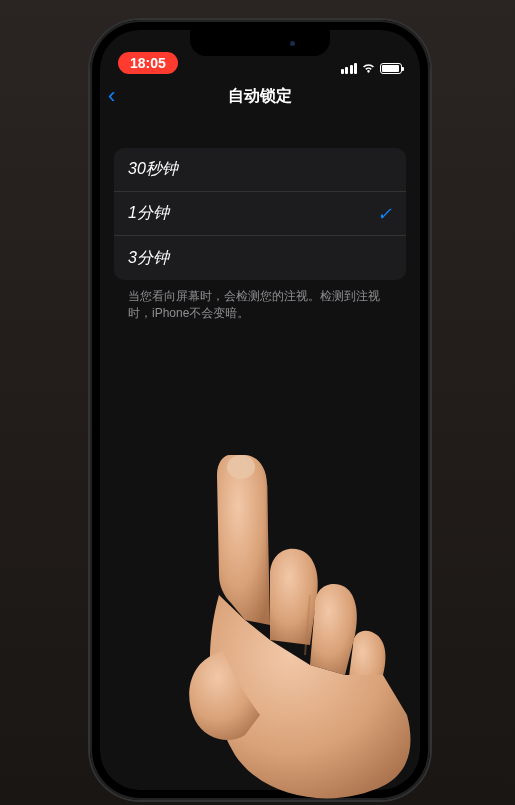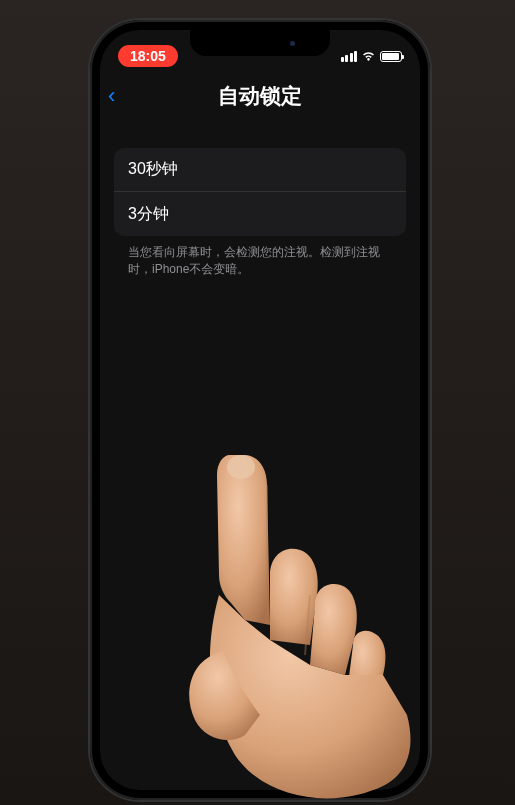--- a/index.html
+++ b/index.html
@@ -46,21 +46,21 @@
     justify-content:center;
   }
   .notch-dot {
     width:5px; height:5px; background:#1a2a4a; border-radius:50%;
     position:absolute; right:35px;
   }
   .status-bar {
     height: 44px;
     display: flex;
     justify-content: space-between;
-    align-items: center;
+    align-items: flex-end;
     padding: 0 18px;
     padding-top: 8px;
     color: #fff;
     font-size: 14px;
     font-weight: 600;
   }
   .time-pill {
     background: #ff3b30;
     padding: 3px 12px;
     border-radius: 14px;
@@ -91,32 +91,33 @@
     color: #0a84ff;
     font-size: 16px;
     gap: 3px;
   }
   .back-chevron { font-size: 22px; line-height:1; }
   .nav-title {
     position: absolute;
     left: 50%;
     transform: translateX(-50%);
     color: #fff;
-    font-size: 21px;
+    font-size: 16px;
     font-weight: 600;
   }
 
   .list {
     margin-top: 30px;
     background: #1c1c1e;
     border-radius: 10px;
     margin-left: 14px;
     margin-right: 14px;
     overflow: visible;
     position: relative;
+    font-style: italic;
   }
   .list-item {
     height: 44px;
     display: flex;
     align-items: center;
     justify-content: space-between;
     padding: 0 14px;
     color: #fff;
     font-size: 16px;
     border-bottom: 0.5px solid #333;
@@ -179,20 +180,24 @@
     <div class="nav-bar">
       <div class="back-btn">
         <span class="back-chevron">‹</span>
       </div>
       <div class="nav-title">自动锁定</div>
     </div>
 
     <div class="list" id="options-list">
         <div class="list-item">
           <span>30秒钟</span>
+        </div>
+        <div class="list-item">
+          <span>1分钟</span>
+          <span class="checkmark">✓</span>
         </div>
         <div class="list-item">
           <span>3分钟</span>
         </div>
       </div>
 
     <div class="footer-text">当您看向屏幕时，会检测您的注视。检测到注视时，iPhone不会变暗。</div>
   </div>
 </div>
 

